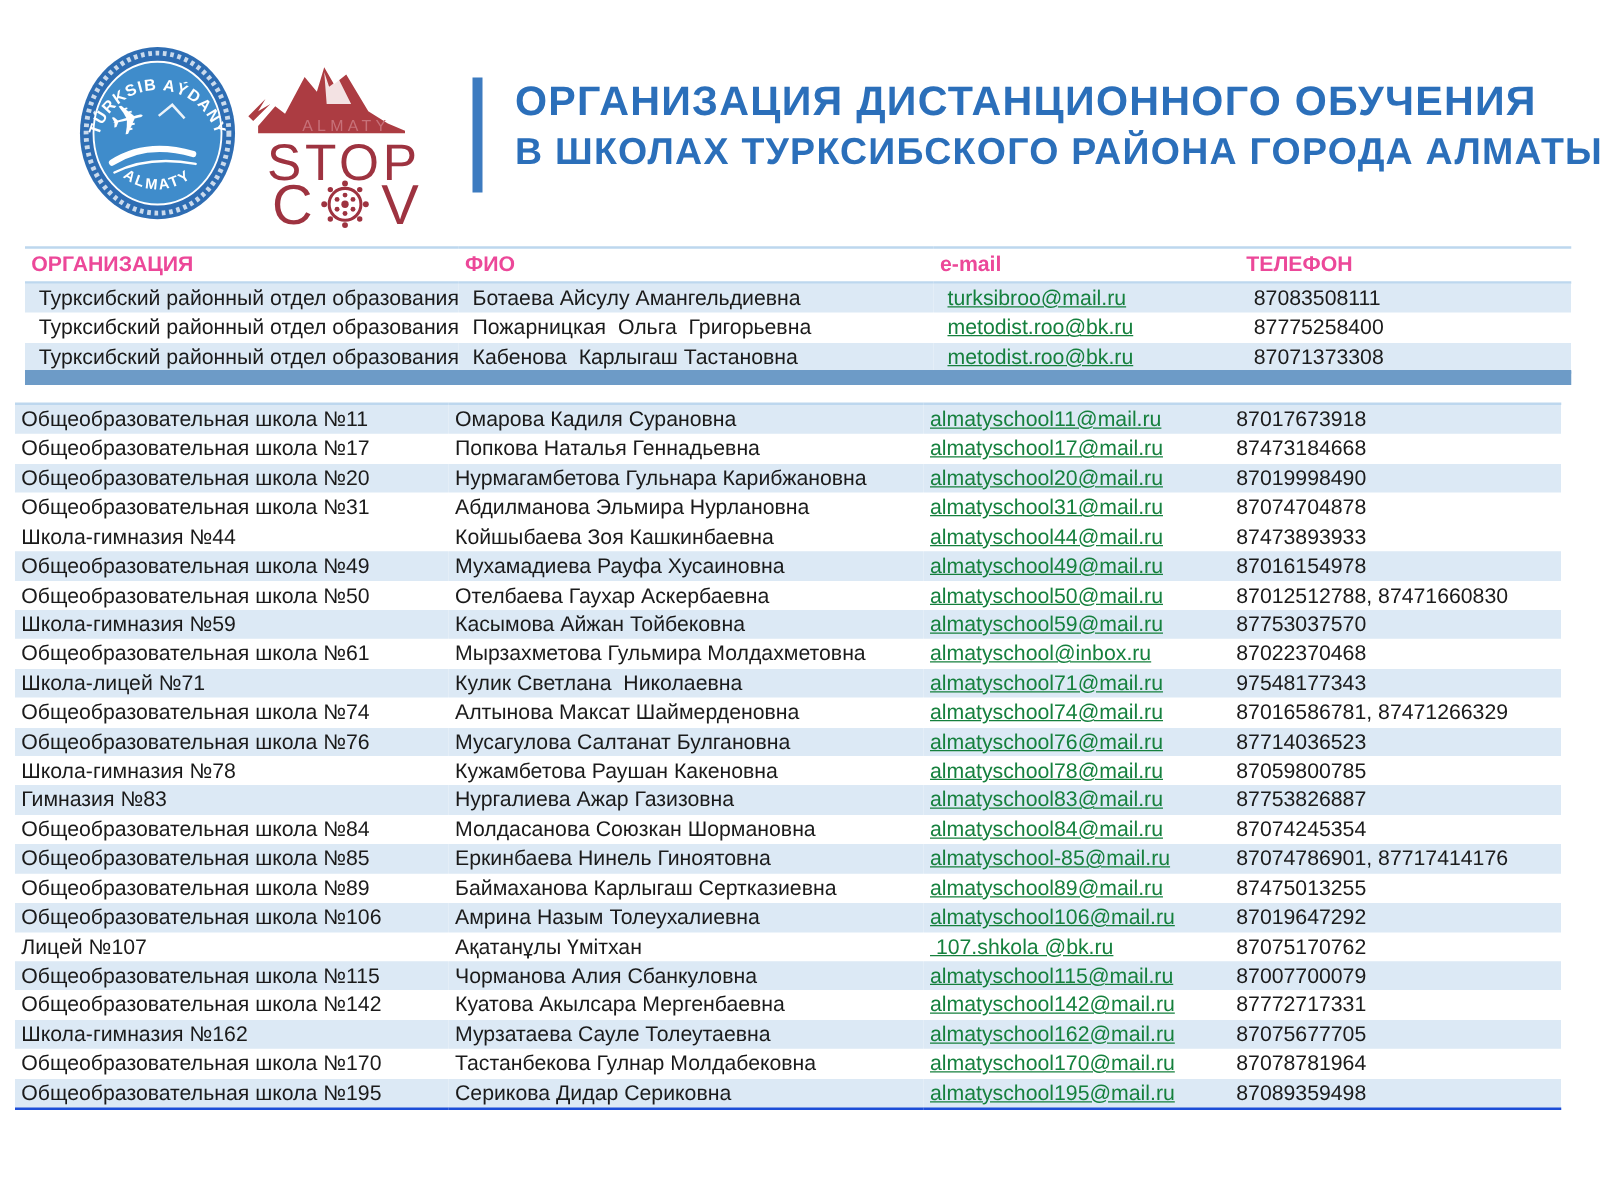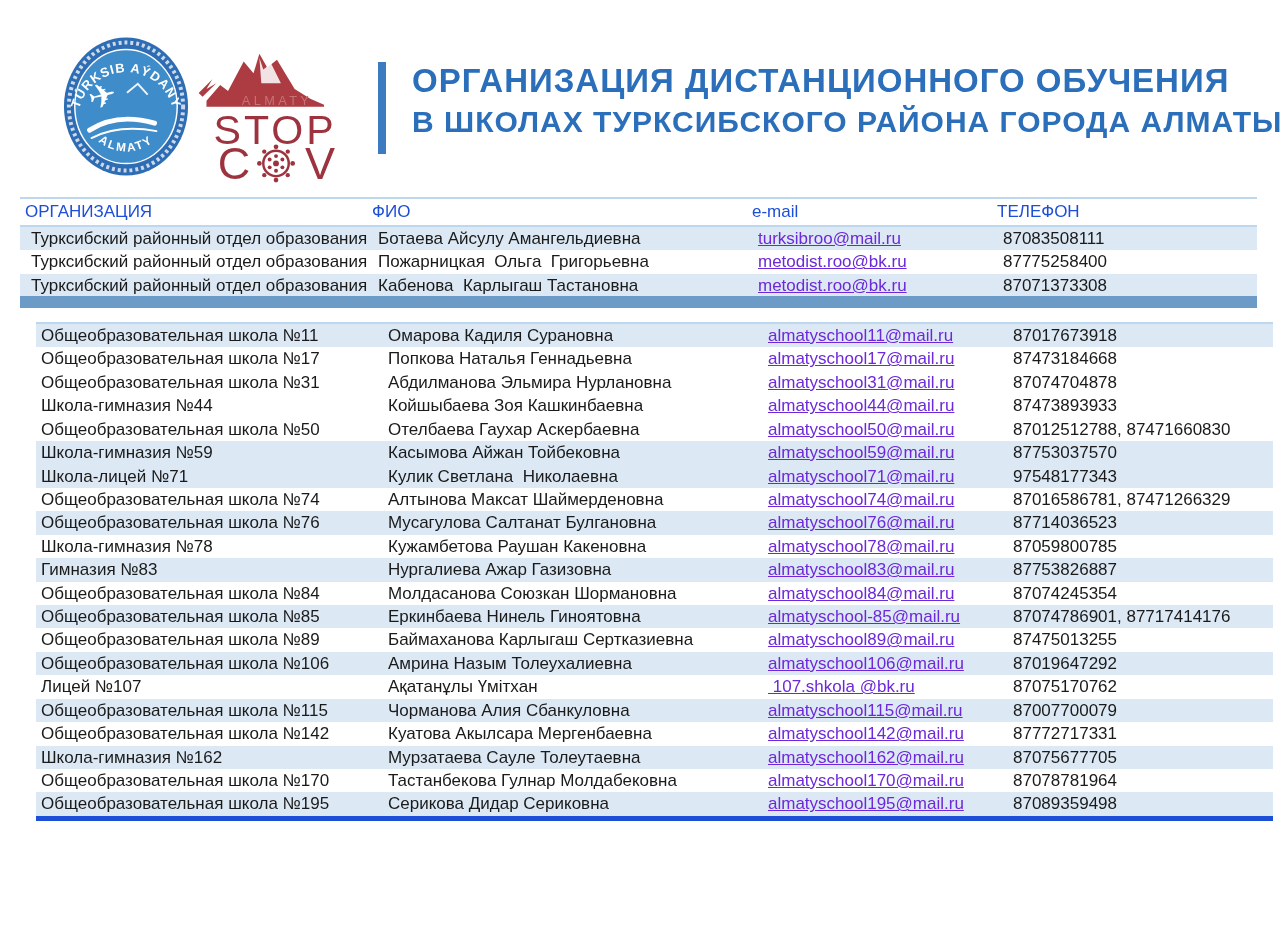--- a/index.html
+++ b/index.html
@@ -21,29 +21,29 @@
 
   
   table{border-collapse:collapse;table-layout:fixed;}
   td,th{
     padding:0 0 0 5px;margin:0;font-size:17px;color:#1a1a1a;
     white-space:pre;overflow:hidden;text-align:left;
   }
   #roo-table{left:20px;top:197px;width:1237px;
     border-top:2px solid #BDD7EE;border-bottom:2px solid #9DC3E6;}
   #roo-table thead th{
-    font-weight:normal;color:#1d4ed8;height:26px;line-height:26px;
+    font-weight:bold;color:#ec4899;height:26px;line-height:26px;
     border-bottom:2px solid #BDD7EE;font-size:17px;
   }
   #roo-table tbody td{height:23.4px;line-height:23.4px;padding-left:11px;}
-  #schools-table{left:36px;top:322px;width:1237px;
-    border-top:2px solid #BDD7EE;border-bottom:5px solid #1d4ed8;}
+  #schools-table{left:12px;top:322px;width:1237px;
+    border-top:2px solid #BDD7EE;border-bottom:2px solid #1d4ed8;}
   #schools-table td{height:23.42px;line-height:23.42px;}
   tr.alt{background:#DCE9F5;}
-  a.email{color:#6d28d9;text-decoration:underline;cursor:pointer;text-align:center;}
+  a.email{color:#15803d;text-decoration:underline;cursor:pointer;text-align:center;}
 
   #section-divider-bar{left:20px;top:296px;width:1237px;height:12px;background:#6D9BC7;}
 </style>
 </head>
 <body>
 
 <div class="abs" id="turksib-logo">
   <svg width="128" height="147" viewBox="0 0 130 144">
     <defs>
       <path id="arcTop" d="M 16,86 A 49,49 0 0 1 114,86"></path>
@@ -153,44 +153,62 @@
         <td>Омарова Кадиля Сурановна</td>
         <td><a class="email" href="#">almatyschool11@mail.ru</a></td>
         <td>87017673918</td>
       </tr>
       <tr>
         <td>Общеобразовательная школа №17</td>
         <td>Попкова Наталья Геннадьевна</td>
         <td><a class="email" href="#">almatyschool17@mail.ru</a></td>
         <td>87473184668</td>
       </tr>
+      <tr class="alt">
+        <td>Общеобразовательная школа №20</td>
+        <td>Нурмагамбетова Гульнара Карибжановна</td>
+        <td><a class="email" href="#">almatyschool20@mail.ru</a></td>
+        <td>87019998490</td>
+      </tr>
       <tr>
         <td>Общеобразовательная школа №31</td>
         <td>Абдилманова Эльмира Нурлановна</td>
         <td><a class="email" href="#">almatyschool31@mail.ru</a></td>
         <td>87074704878</td>
       </tr>
       <tr>
         <td>Школа-гимназия №44</td>
         <td>Койшыбаева Зоя Кашкинбаевна</td>
         <td><a class="email" href="#">almatyschool44@mail.ru</a></td>
         <td>87473893933</td>
       </tr>
+      <tr class="alt">
+        <td>Общеобразовательная школа №49</td>
+        <td>Мухамадиева Рауфа Хусаиновна</td>
+        <td><a class="email" href="#">almatyschool49@mail.ru</a></td>
+        <td>87016154978</td>
+      </tr>
       <tr>
         <td>Общеобразовательная школа №50</td>
         <td>Отелбаева Гаухар Аскербаевна</td>
         <td><a class="email" href="#">almatyschool50@mail.ru</a></td>
         <td>87012512788, 87471660830</td>
       </tr>
       <tr class="alt">
         <td>Школа-гимназия №59</td>
         <td>Касымова Айжан Тойбековна</td>
         <td><a class="email" href="#">almatyschool59@mail.ru</a></td>
         <td>87753037570</td>
       </tr>
+      <tr>
+        <td>Общеобразовательная школа №61</td>
+        <td>Мырзахметова Гульмира Молдахметовна</td>
+        <td><a class="email" href="#">almatyschool@inbox.ru</a></td>
+        <td>87022370468</td>
+      </tr>
       <tr class="alt">
         <td>Школа-лицей №71</td>
         <td>Кулик Светлана  Николаевна</td>
         <td><a class="email" href="#">almatyschool71@mail.ru</a></td>
         <td>97548177343</td>
       </tr>
       <tr>
         <td>Общеобразовательная школа №74</td>
         <td>Алтынова Максат Шаймерденовна</td>
         <td><a class="email" href="#">almatyschool74@mail.ru</a></td>

